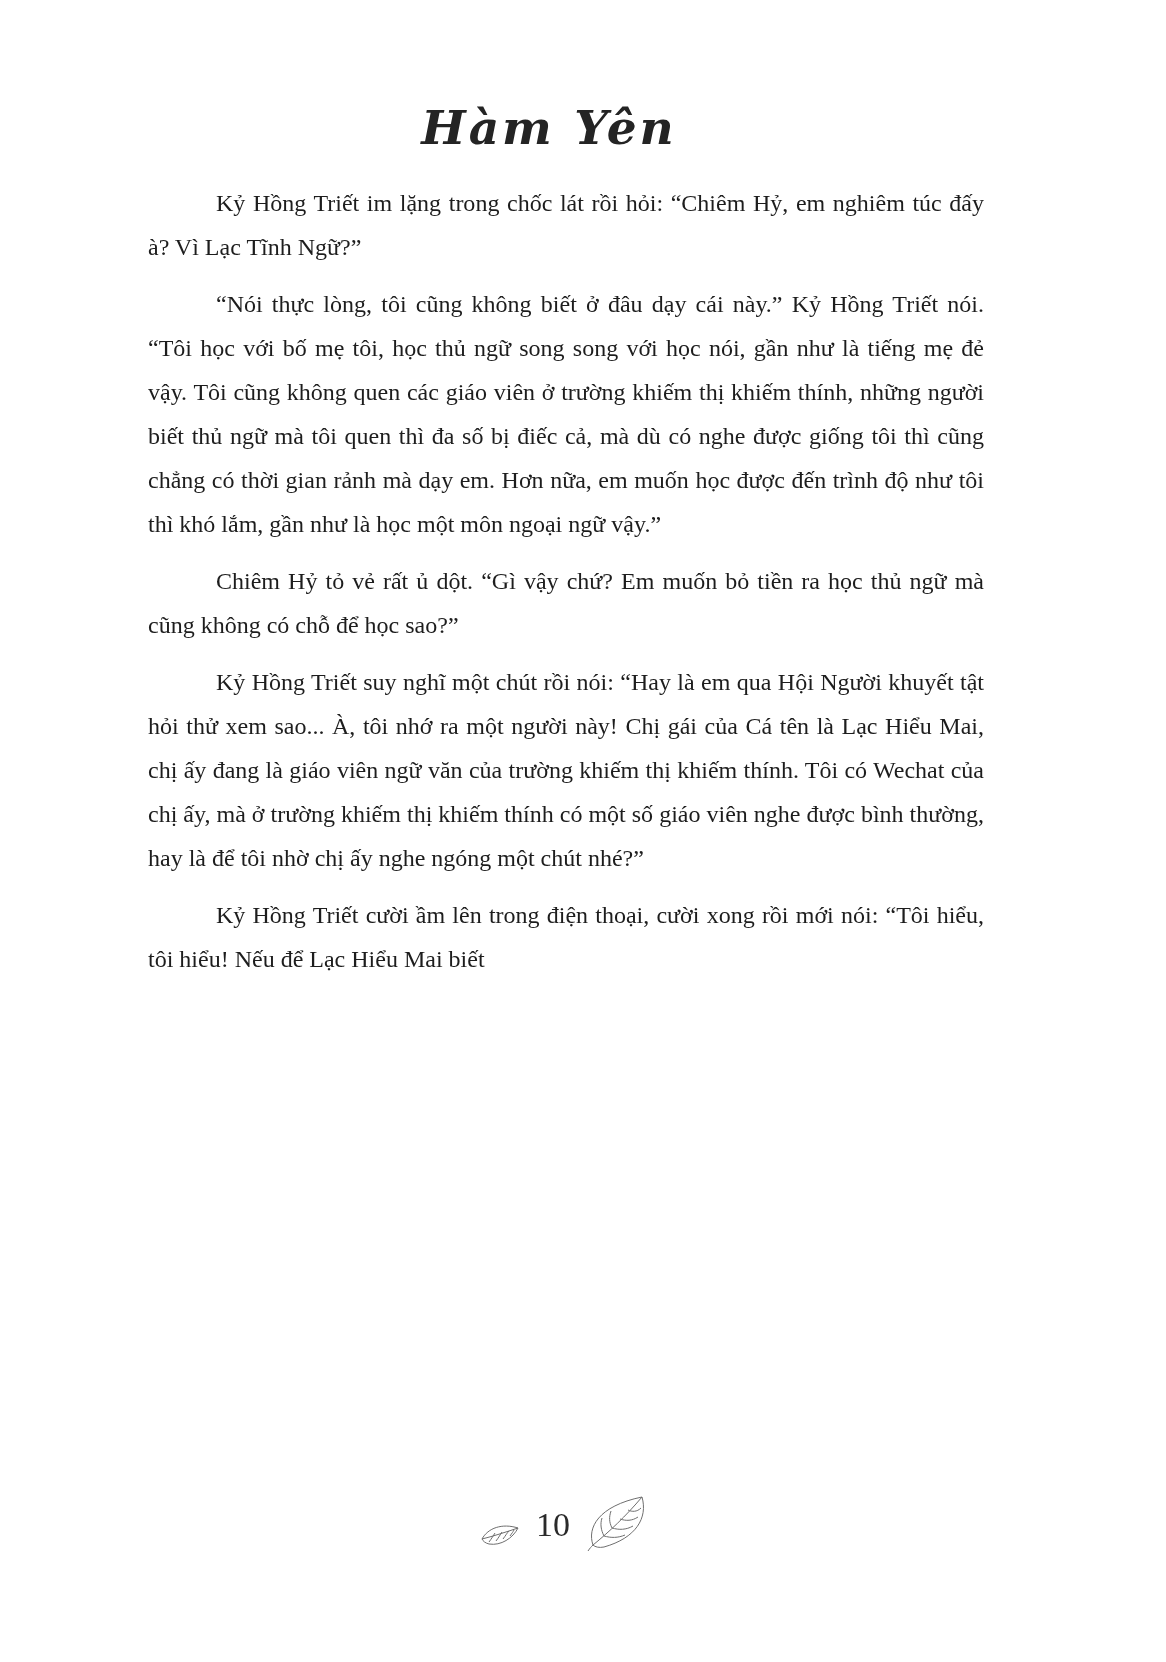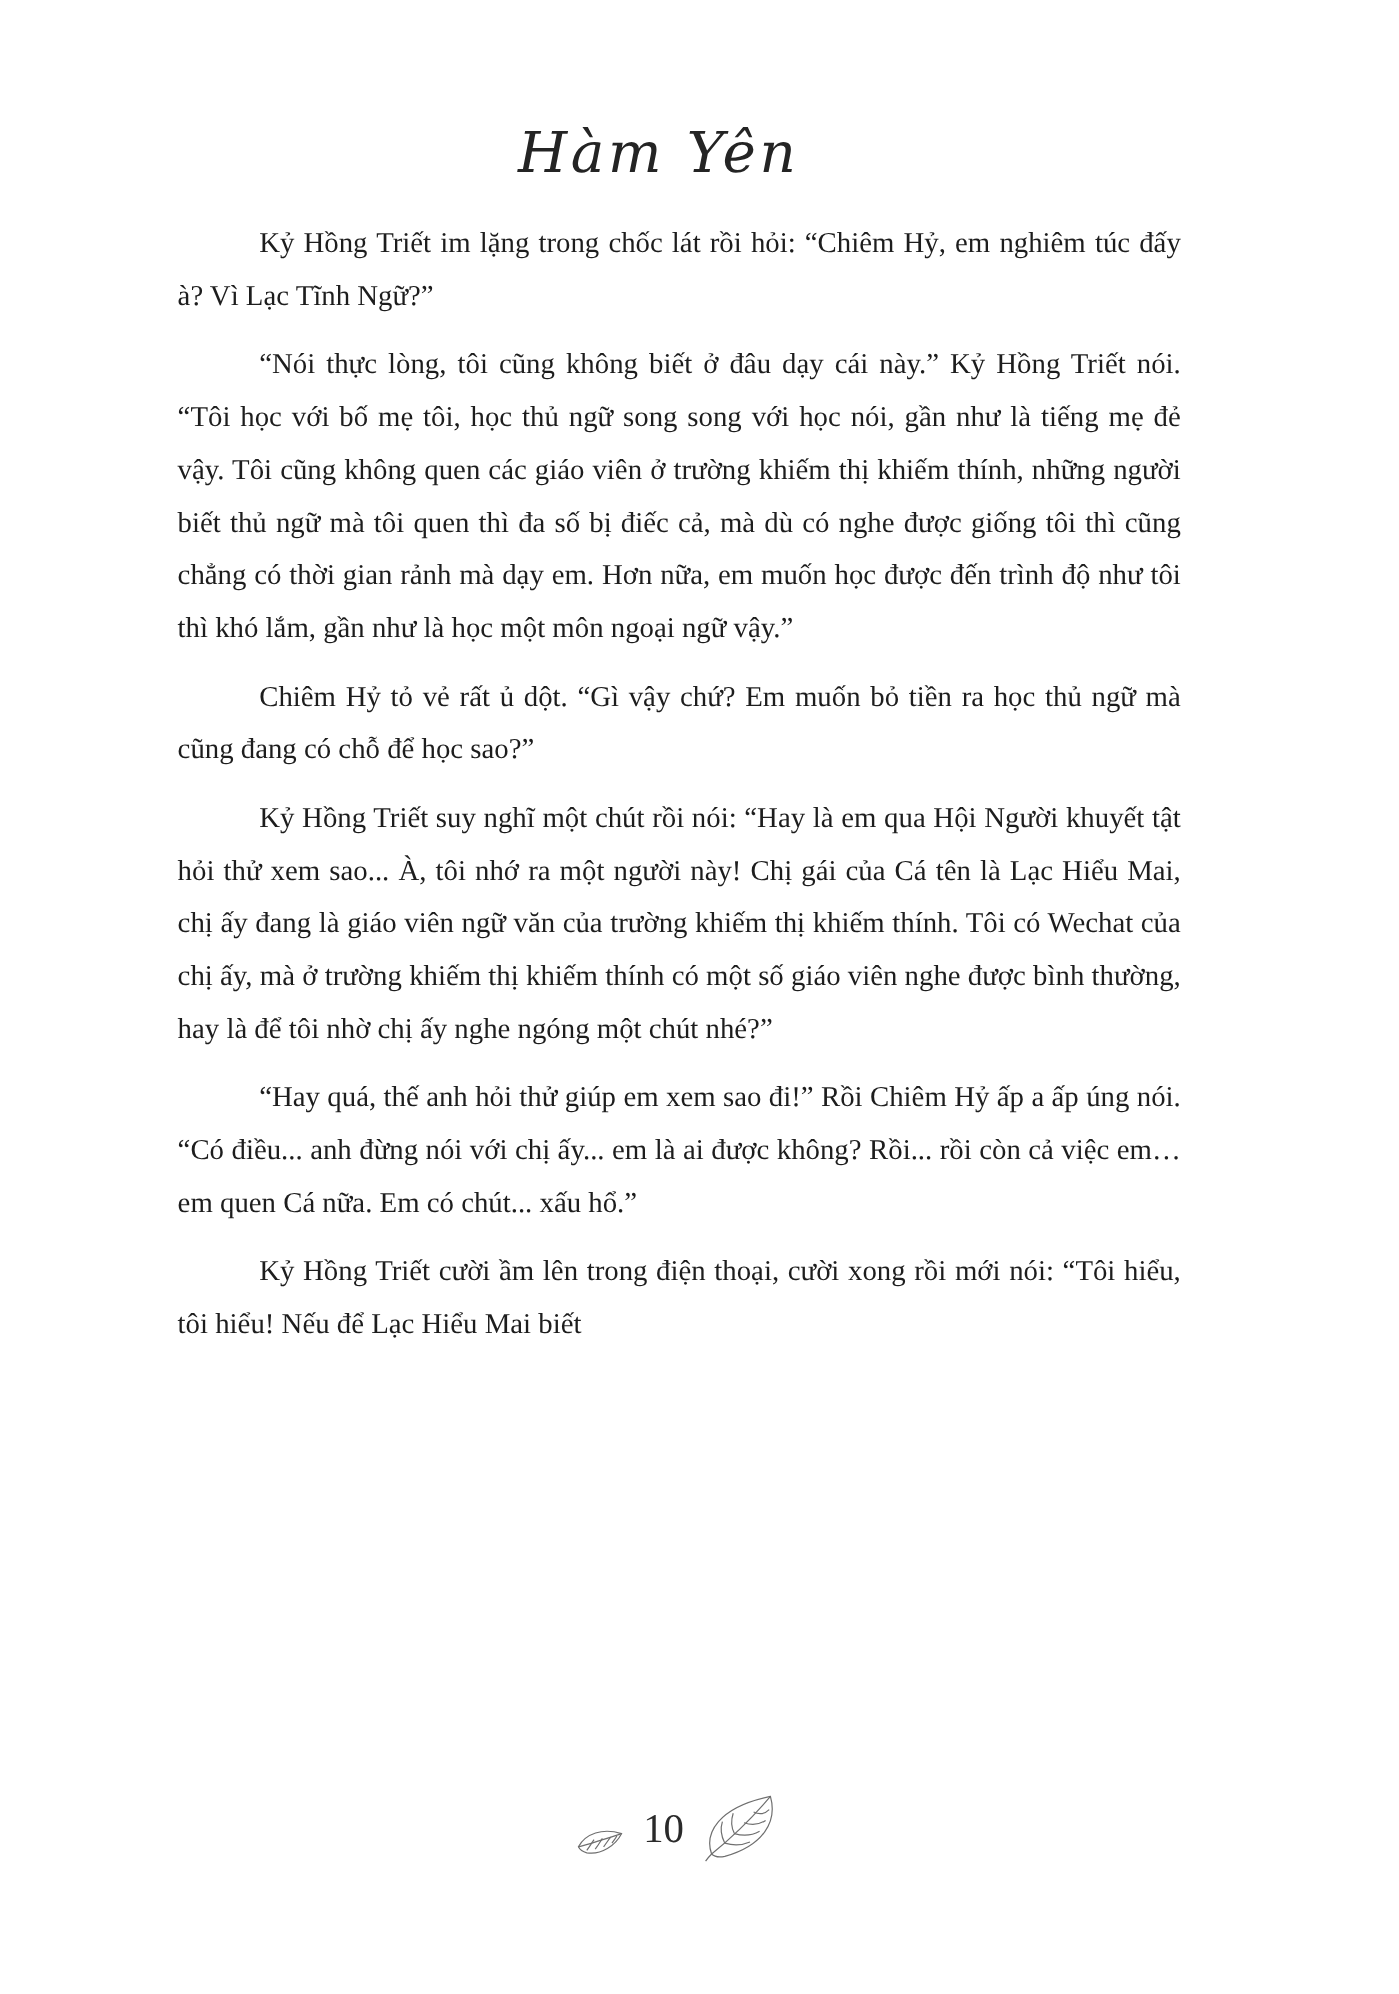--- a/index.html
+++ b/index.html
@@ -16,21 +16,21 @@
     box-sizing: border-box;
     padding: 100px 182px 0 148px;
     font-family: "Liberation Serif", "DejaVu Serif", serif;
     color: #1d1d1d;
     overflow: hidden;
   }
   .running-head {
     text-align: center;
     font-family: "DejaVu Serif", serif;
     font-style: italic;
-    font-weight: normal;
+    font-weight: bold;
     font-size: 47px;
     letter-spacing: 3px;
     color: #242424;
     margin: 0 34px 26px 0;
   }
   .body-text p.para {
     margin: 0 0 13px 0;
     text-indent: 68px;
     text-align: justify;
     font-size: 24px;
@@ -65,23 +65,22 @@
 </head>
 <body>
 
 <div class="page">
 
   <h1 class="running-head">Hàm Yên</h1>
 
   <div class="body-text">
       <p class="para">Kỷ Hồng Triết im lặng trong chốc lát rồi hỏi: “Chiêm Hỷ, em nghiêm túc đấy à? Vì Lạc Tĩnh Ngữ?”</p>
       <p class="para">“Nói thực lòng, tôi cũng không biết ở đâu dạy cái này.” Kỷ Hồng Triết nói. “Tôi học với bố mẹ tôi, học thủ ngữ song song với học nói, gần như là tiếng mẹ đẻ vậy. Tôi cũng không quen các giáo viên ở trường khiếm thị khiếm thính, những người biết thủ ngữ mà tôi quen thì đa số bị điếc cả, mà dù có nghe được giống tôi thì cũng chẳng có thời gian rảnh mà dạy em. Hơn nữa, em muốn học được đến trình độ như tôi thì khó lắm, gần như là học một môn ngoại ngữ vậy.”</p>
-      <p class="para">Chiêm Hỷ tỏ vẻ rất ủ dột. “Gì vậy chứ? Em muốn bỏ tiền ra học thủ ngữ mà cũng đang có chỗ để học sao?”</p>
+      <p class="para">Chiêm Hỷ tỏ vẻ rất ủ dột. “Gì vậy chứ? Em muốn bỏ tiền ra học thủ ngữ mà cũng không có chỗ để học sao?”</p>
       <p class="para">Kỷ Hồng Triết suy nghĩ một chút rồi nói: “Hay là em qua Hội Người khuyết tật hỏi thử xem sao... À, tôi nhớ ra một người này! Chị gái của Cá tên là Lạc Hiểu Mai, chị ấy đang là giáo viên ngữ văn của trường khiếm thị khiếm thính. Tôi có Wechat của chị ấy, mà ở trường khiếm thị khiếm thính có một số giáo viên nghe được bình thường, hay là để tôi nhờ chị ấy nghe ngóng một chút nhé?”</p>
-      <p class="para">“Hay quá, thế anh hỏi thử giúp em xem sao đi!” Rồi Chiêm Hỷ ấp a ấp úng nói. “Có điều... anh đừng nói với chị ấy... em là ai được không? Rồi... rồi còn cả việc em… em quen Cá nữa. Em có chút... xấu hổ.”</p>
       <p class="para">Kỷ Hồng Triết cười ầm lên trong điện thoại, cười xong rồi mới nói: “Tôi hiểu, tôi hiểu! Nếu để Lạc Hiểu Mai biết</p>
     </div>
 
   <div class="footer">
 
     <svg class="leaf leaf-left" width="40" height="26" viewBox="0 0 40 26" xmlns="http://www.w3.org/2000/svg">
       <g fill="none" stroke="#6f6f6f" stroke-width="1">
         <path d="M2 17 C8 6 22 1 38 6 C33 16 21 24 9 22 C5 21 3 19 2 17 Z"></path>
         <path d="M2 17 C14 14 26 10 38 6"></path>
         <path d="M9 20 C12 16 13 14 15 11"></path>

